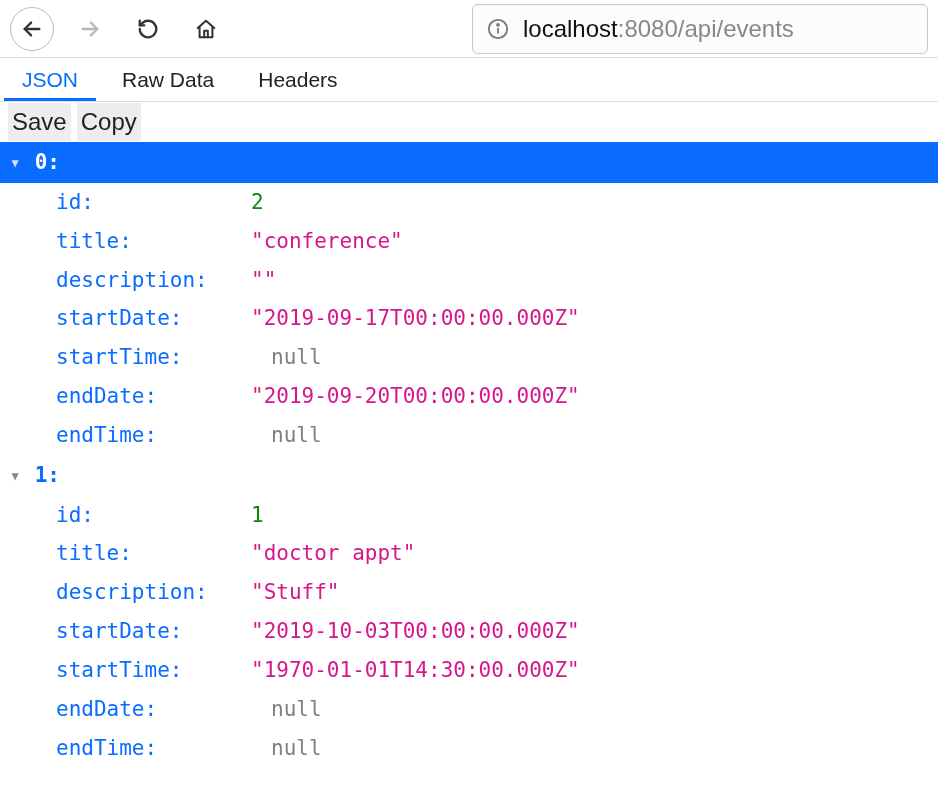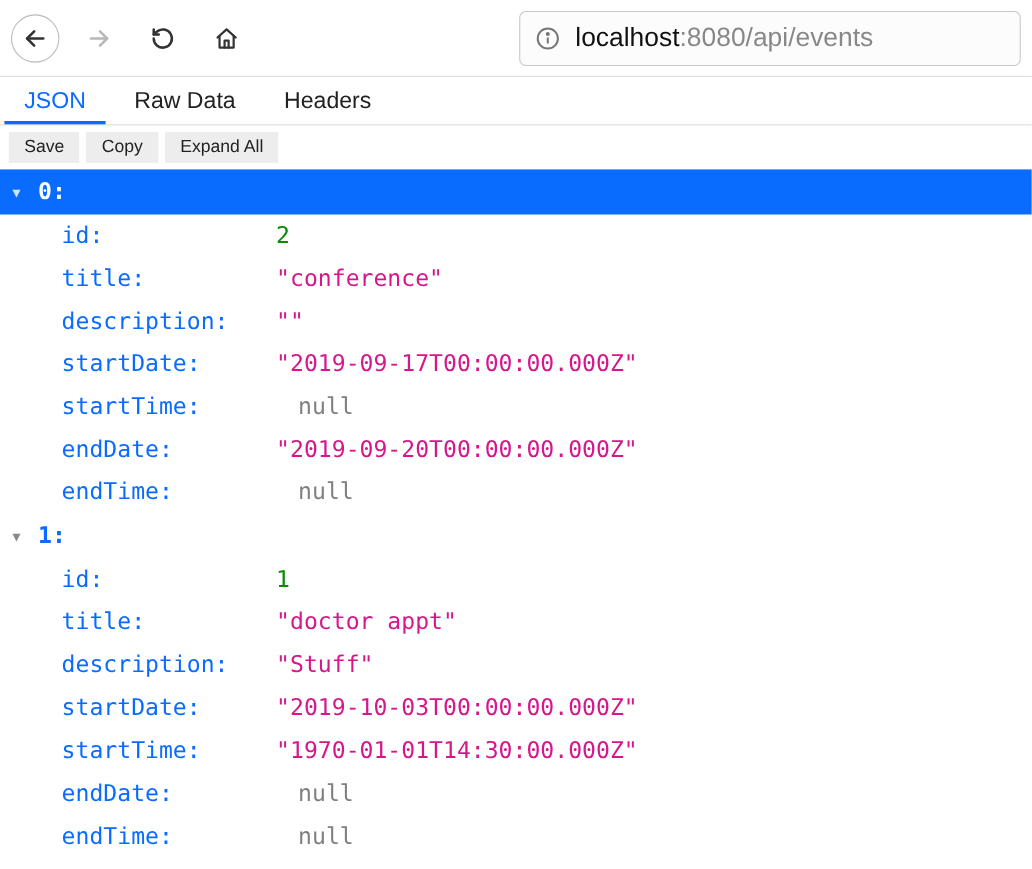--- a/index.html
+++ b/index.html
@@ -8,21 +8,21 @@
       background: #fff;
       width: 938px;
       overflow: hidden;
     }
     .nav-bar {
       display: flex;
       align-items: center;
       padding: 8px 10px;
       gap: 14px;
       border-bottom: 1px solid #ddd;
-      height: 70px;
+      height: 58px;
     }
     .nav-icon-btn {
       width: 44px;
       height: 44px;
       display: flex;
       align-items: center;
       justify-content: center;
       border-radius: 50%;
       background: transparent;
       border: none;
@@ -78,22 +78,22 @@
     .toolbar {
       display: flex;
       gap: 6px;
       padding: 4px 8px;
       height: 40px;
       align-items: center;
     }
     .tool-btn {
       background: #ededed;
       border: none;
-      padding: 5px 14px;
-      font-size: 16px;
+      padding: 5px 4px;
+      font-size: 24px;
       color: #222;
       cursor: pointer;
       font-family: inherit;
     }
     .json-view {
       font-family: "SF Mono", Menlo, Monaco, Consolas, monospace;
       font-size: 21px;
       line-height: 1.85;
     }
     .entry-header {
@@ -172,21 +172,20 @@
 
 <div class="tabs">
   <div class="tab-item active">JSON</div>
   <div class="tab-item">Raw Data</div>
   <div class="tab-item">Headers</div>
 </div>
 
 <div class="toolbar">
   <button class="tool-btn">Save</button>
   <button class="tool-btn">Copy</button>
-  <button class="tool-btn">Expand All</button>
 </div>
 
 <div class="json-view" id="json-root">
     <div class="entry-header selected"><span class="arrow">▼</span> <span class="idx">0:</span></div>
     <div class="kv-row">
       <span class="kv-key">id:</span>
       <span class="kv-val num">2</span>
     </div>
     <div class="kv-row">
       <span class="kv-key">title:</span>

